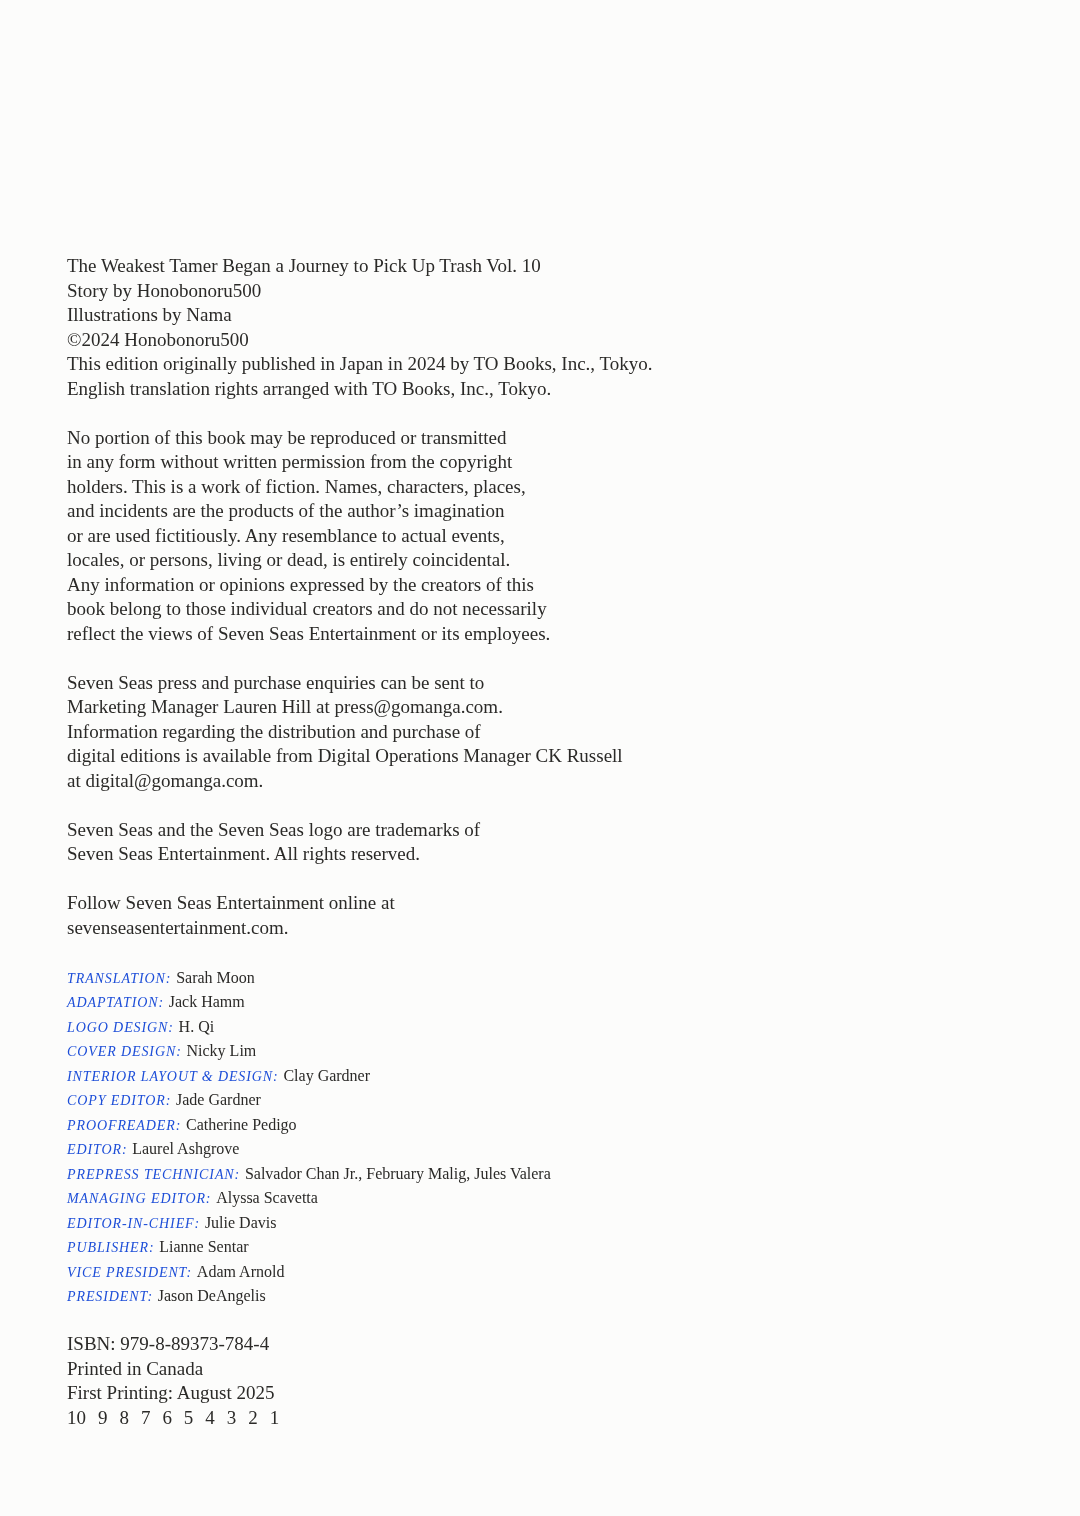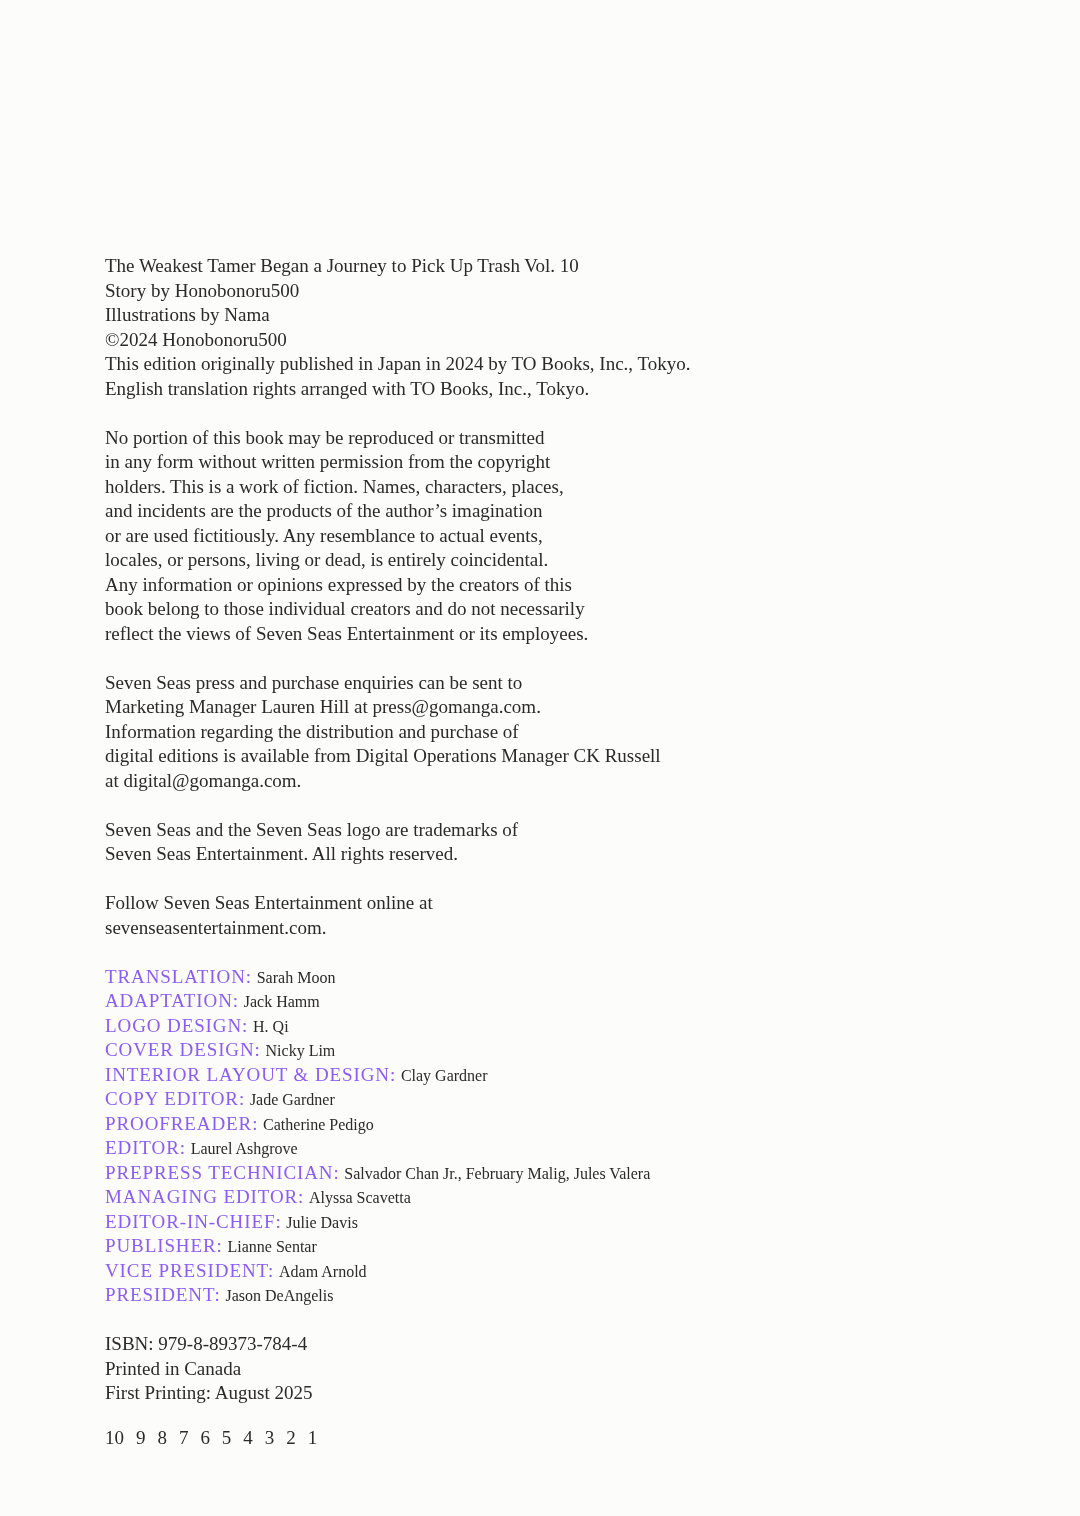--- a/index.html
+++ b/index.html
@@ -13,56 +13,56 @@
 
   .page {
     position: relative;
     width: 1080px;
     height: 1156px;
     background: #fcfcfb;
     color: #2b2a28;
     font-family: "Liberation Serif", "DejaVu Serif", serif;
     font-size: 19px;
     line-height: 24.5px;
-    padding: 254px 90px 0 105px;
+    padding: 254px 90px 0 67px;
   }
 
   .para {
     margin-bottom: 24.5px;
     white-space: normal;
   }
 
   .credits {
     margin-bottom: 24.5px;
   }
 
   .credit-row {
     height: 24.5px;
     line-height: 24.5px;
     white-space: nowrap;
   }
 
   .credit-label {
-    font-size: 19px;
+    font-size: 14px;
     letter-spacing: 0.9px;
-    color: #8b5cf6;
+    color: #1d4ed8;
+    font-style: italic;
   }
 
   .credit-name {
     font-size: 16px;
   }
 
   .printing div {
     height: 24.5px;
     line-height: 24.5px;
   }
 
   .print-run {
     word-spacing: 0.38em;
-    margin-top: 20px;
   }
 </style>
 </head>
 <body>
 
 <div class="page">
 
   <p class="para">The Weakest Tamer Began a Journey to Pick Up Trash Vol. 10<br>Story by Honobonoru500<br>Illustrations by Nama<br>©2024 Honobonoru500<br>This edition originally published in Japan in 2024 by TO Books, Inc., Tokyo.<br>English translation rights arranged with TO Books, Inc., Tokyo.</p>
 
   <p class="para">No portion of this book may be reproduced or transmitted<br>in any form without written permission from the copyright<br>holders. This is a work of fiction. Names, characters, places,<br>and incidents are the products of the author’s imagination<br>or are used fictitiously. Any resemblance to actual events,<br>locales, or persons, living or dead, is entirely coincidental.<br>Any information or opinions expressed by the creators of this<br>book belong to those individual creators and do not necessarily<br>reflect the views of Seven Seas Entertainment or its employees.</p>

